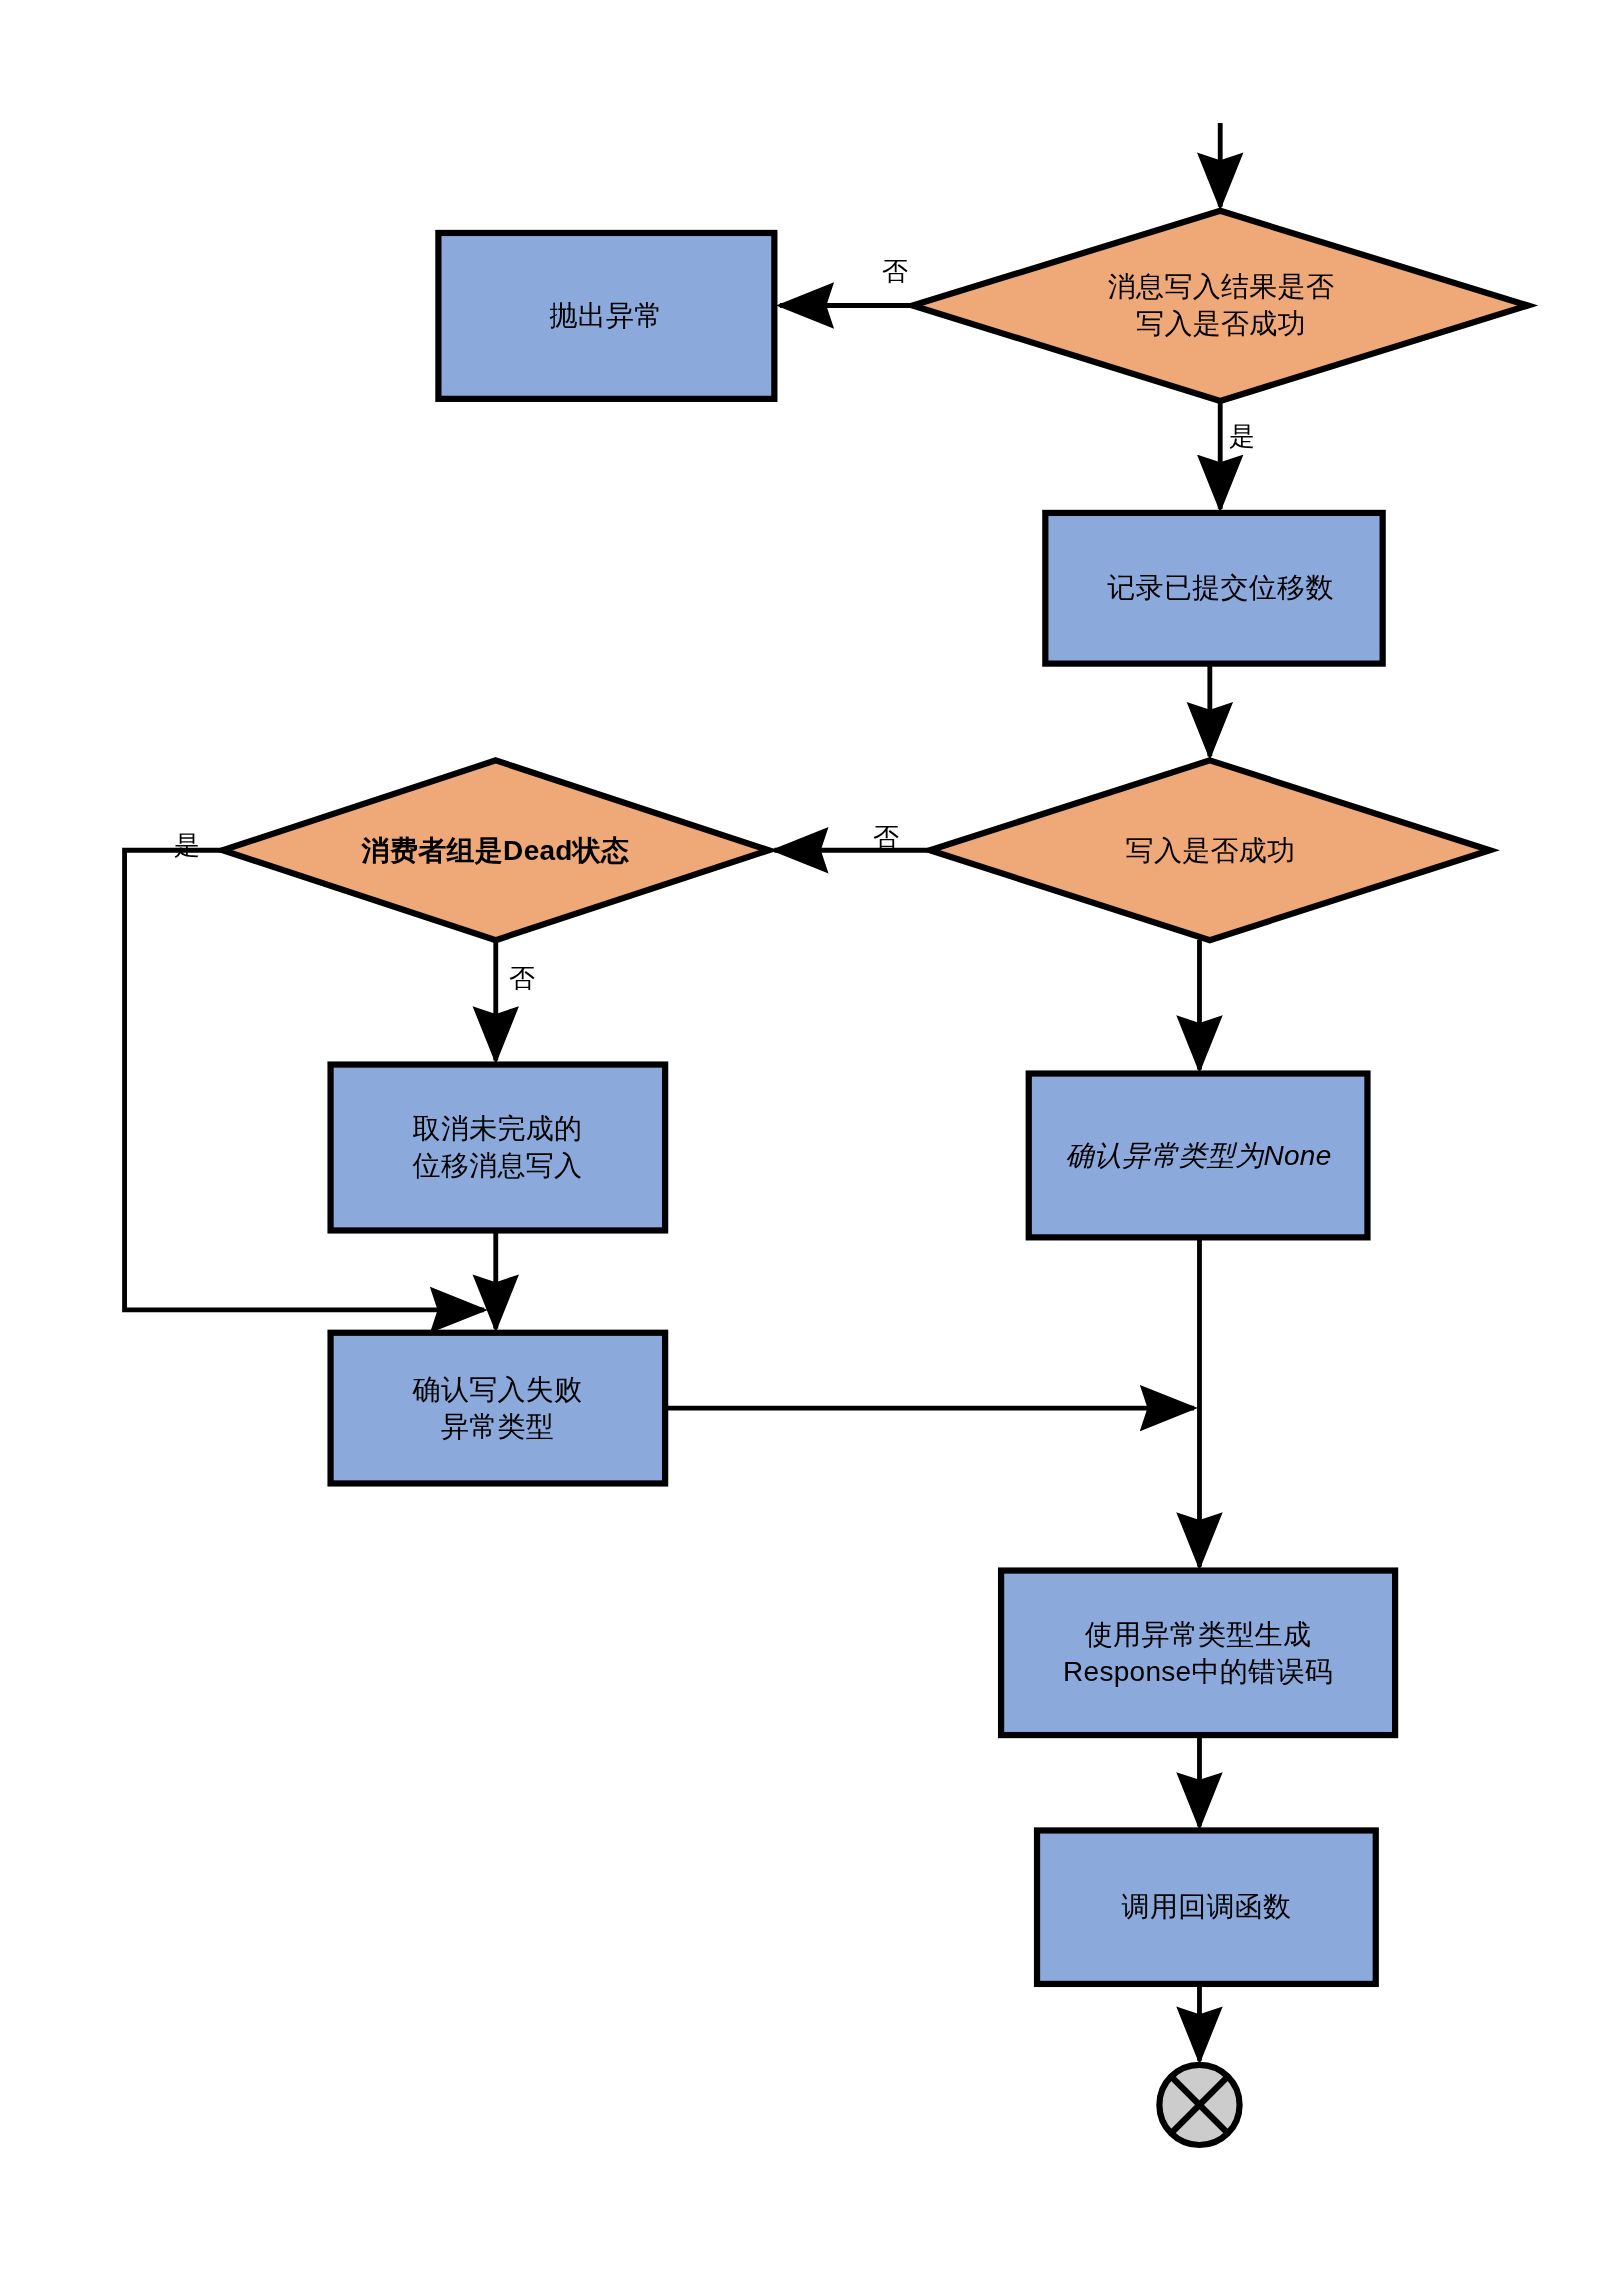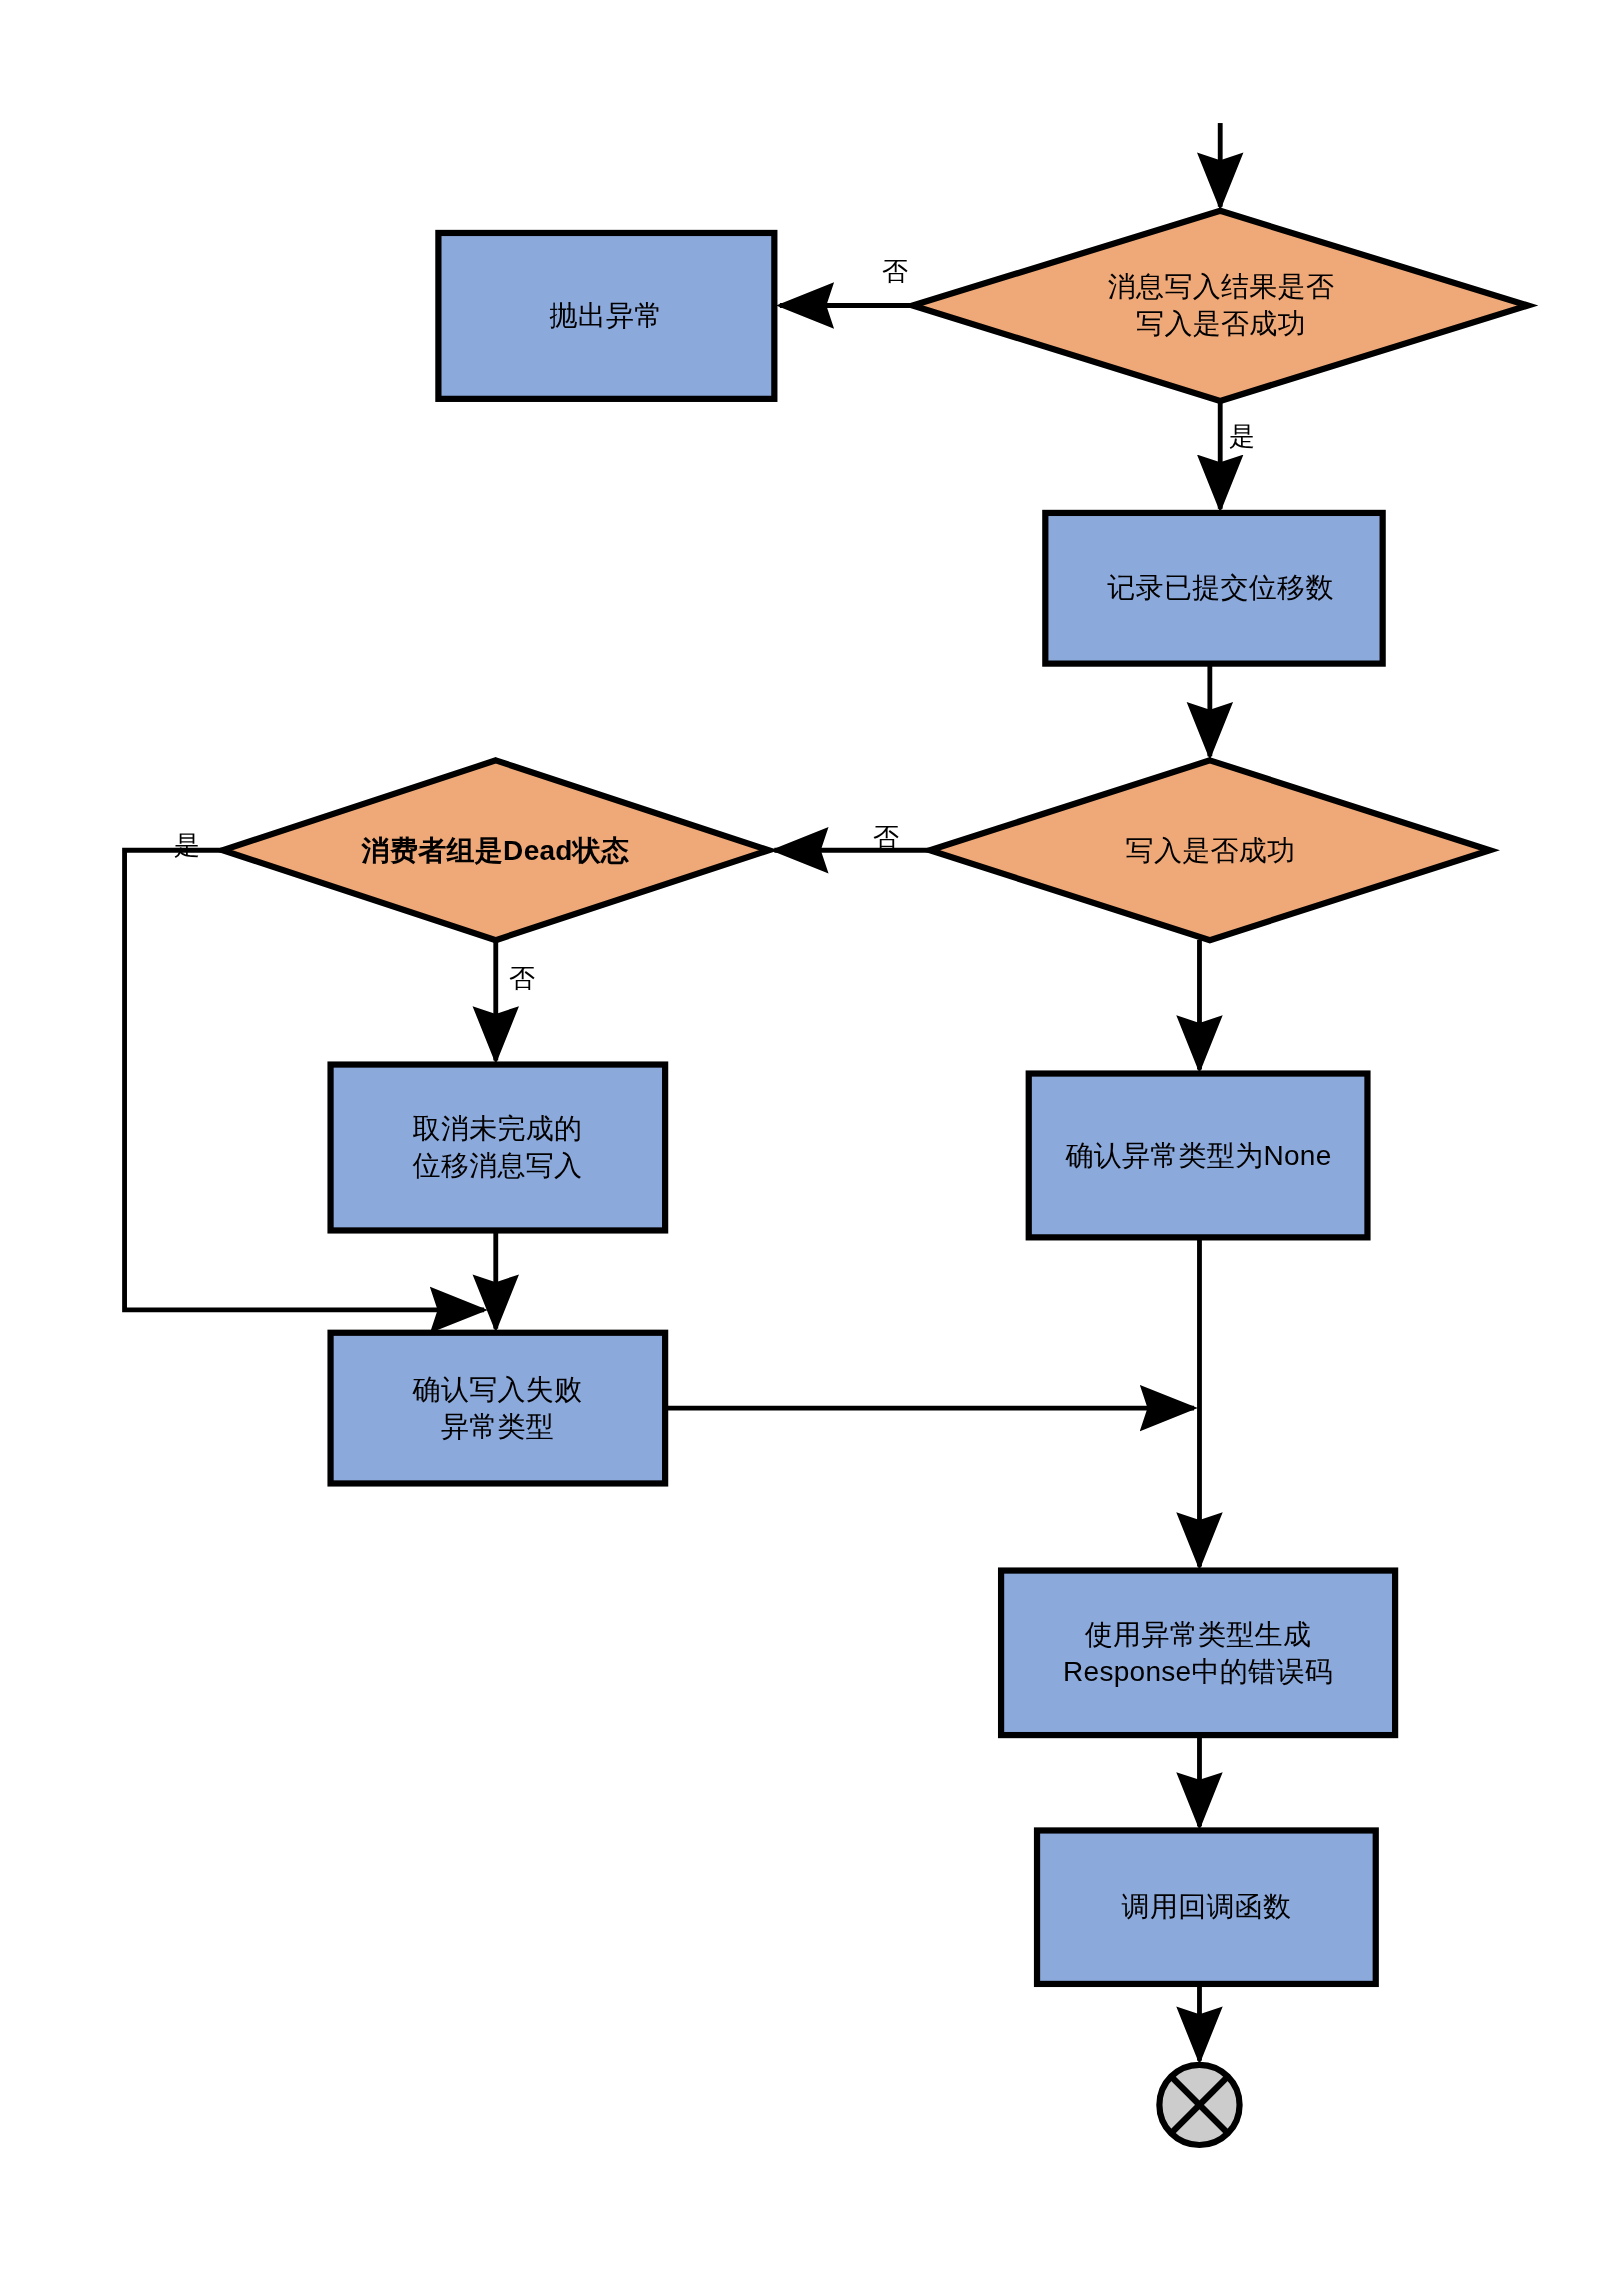--- a/index.html
+++ b/index.html
@@ -119,21 +119,21 @@
 
   <div class="node-label" style="left:1052px; top:513px; width:337px; height:151px;">记录已提交位移数</div>
 
   <div class="node-label" style="left:989px; top:761px; width:443px; height:180px;">写入是否成功</div>
 
   <div class="node-label" style="left:271px; top:761px; width:449px; height:180px;font-weight:bold;">消费者组是Dead状态</div>
 
   <div class="node-label" style="left:330px; top:1065px; width:335px; height:166px;font-family:Liberation Serif, serif;">取消未完成的
 位移消息写入</div>
 
-  <div class="node-label" style="left:1029px; top:1074px; width:339px; height:164px;">确认异常类型为None</div>
+  <div class="node-label" style="left:1029px; top:1074px; width:339px; height:164px;font-style:italic;">确认异常类型为None</div>
 
   <div class="node-label" style="left:330px; top:1333px; width:335px; height:151px;">确认写入失败
 异常类型</div>
 
   <div class="node-label" style="left:1001px; top:1571px; width:394px; height:165px;">使用异常类型生成
 Response中的错误码</div>
 
   <div class="node-label" style="left:1037px; top:1831px; width:339px; height:153px;">调用回调函数</div>
 
   <div class="edge-label" style="left:882px; top:258px;">否</div>

